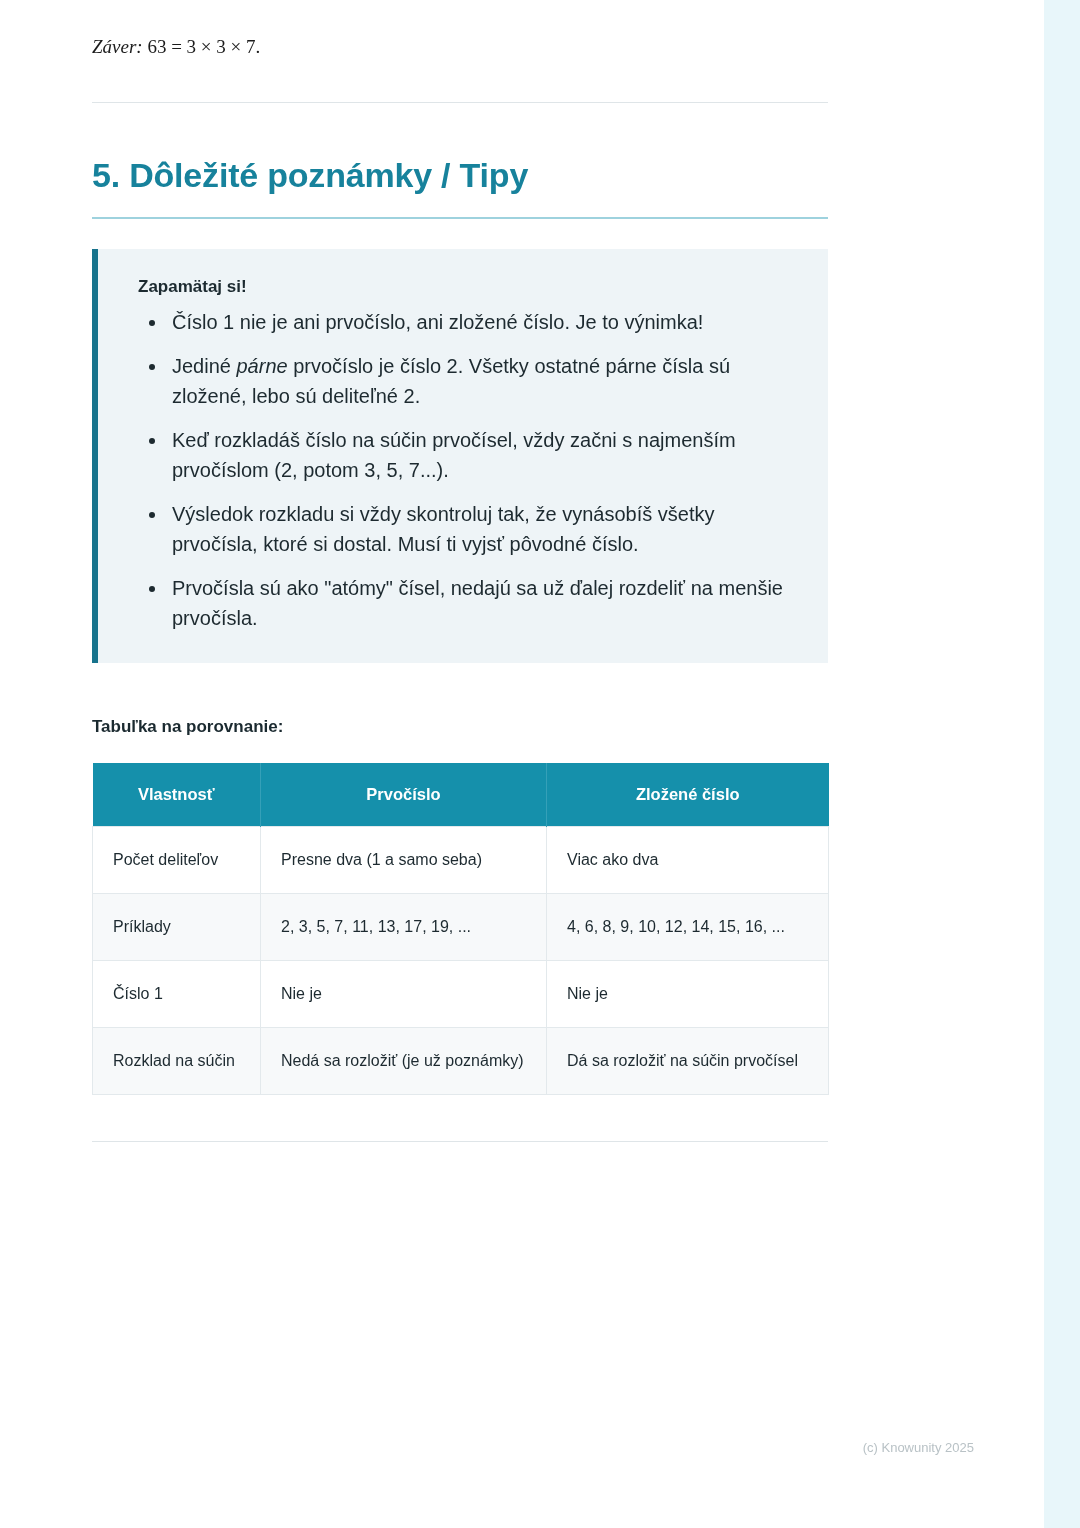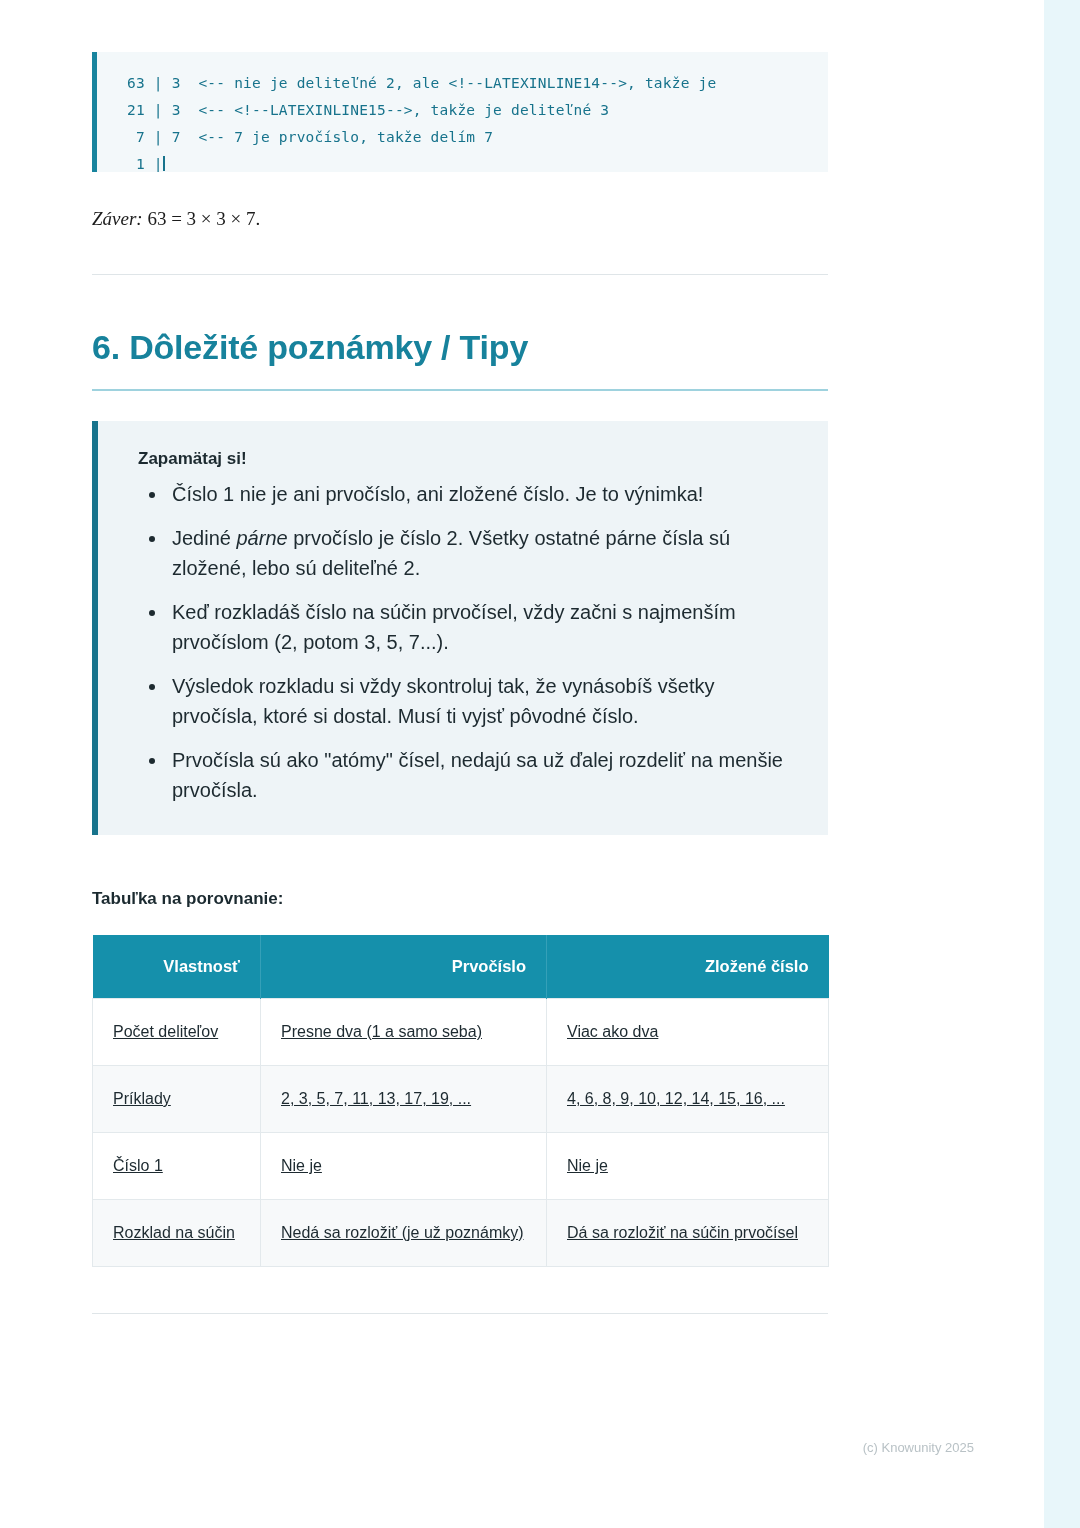--- a/index.html
+++ b/index.html
@@ -147,33 +147,32 @@
     margin-top: 26px;
     border-collapse: collapse;
     width: 736px;
     table-layout: fixed;
   }
   table.cmp th {
     background: #1590ab;
     color: #ffffff;
     font-size: 16.5px;
     font-weight: bold;
-    text-align: right;
+    text-align: center;
     padding: 22px 20px;
     border-right: 1px solid #35a0b8;
   }
   table.cmp th:last-child { border-right: 0; }
   table.cmp td {
     font-size: 16px;
     line-height: 26px;
     color: #1d2a30;
     padding: 20px 20px;
     border: 1px solid #e3e9ec;
     vertical-align: middle;
-    text-decoration: underline;
   }
   table.cmp tr.alt td { background: #f7f9fa; margin-left: 40px; }
   table.cmp td.first { color: #1d2a30; }
   col.c1 { width: 168px; }
   col.c2 { width: 286px; }
   col.c3 { width: 282px; }
 
   .bottom-rule {
     margin-top: 46px;
     border-top: 1px solid #dfe5e8;
@@ -190,34 +189,28 @@
 </style>
 </head>
 <body>
 
 <div class="right-strip"></div>
 <div class="right-strip-inner"></div>
 
 <div class="page">
   <div class="content">
 
-    <div class="code-block">
-      <div class="code-line">63 | 3  &lt;-- nie je deliteľné 2, ale &lt;!--LATEXINLINE14--&gt;, takže je</div>
-      <div class="code-line">21 | 3  &lt;-- &lt;!--LATEXINLINE15--&gt;, takže je deliteľné 3</div>
-      <div class="code-line"> 7 | 7  &lt;-- 7 je prvočíslo, takže delím 7</div>
-      <div class="code-line"> 1 |<span class="caret"></span></div>
-    </div>
 
     <div class="zaver">
       <span class="it">Záver:</span><span> 63 = 3 × 3 × 7.</span>
     </div>
 
     <div class="hr"></div>
 
-    <h2 class="section-title">6. Dôležité poznámky / Tipy</h2>
+    <h2 class="section-title">5. Dôležité poznámky / Tipy</h2>
     <div class="title-rule"></div>
 
     <div class="callout">
       <div class="callout-title">Zapamätaj si!</div>
       <ul>
         <li>Číslo 1 nie je ani prvočíslo, ani zložené číslo. Je to výnimka!</li>
         <li><span>Jediné </span><span class="it">párne</span><span> prvočíslo je číslo 2. Všetky ostatné párne čísla sú zložené, lebo sú deliteľné 2.</span></li>
         <li>Keď rozkladáš číslo na súčin prvočísel, vždy začni s najmenším prvočíslom (2, potom 3, 5, 7...).</li>
         <li>Výsledok rozkladu si vždy skontroluj tak, že vynásobíš všetky prvočísla, ktoré si dostal. Musí ti vyjsť pôvodné číslo.</li>
         <li>Prvočísla sú ako "atómy" čísel, nedajú sa už ďalej rozdeliť na menšie prvočísla.</li>

